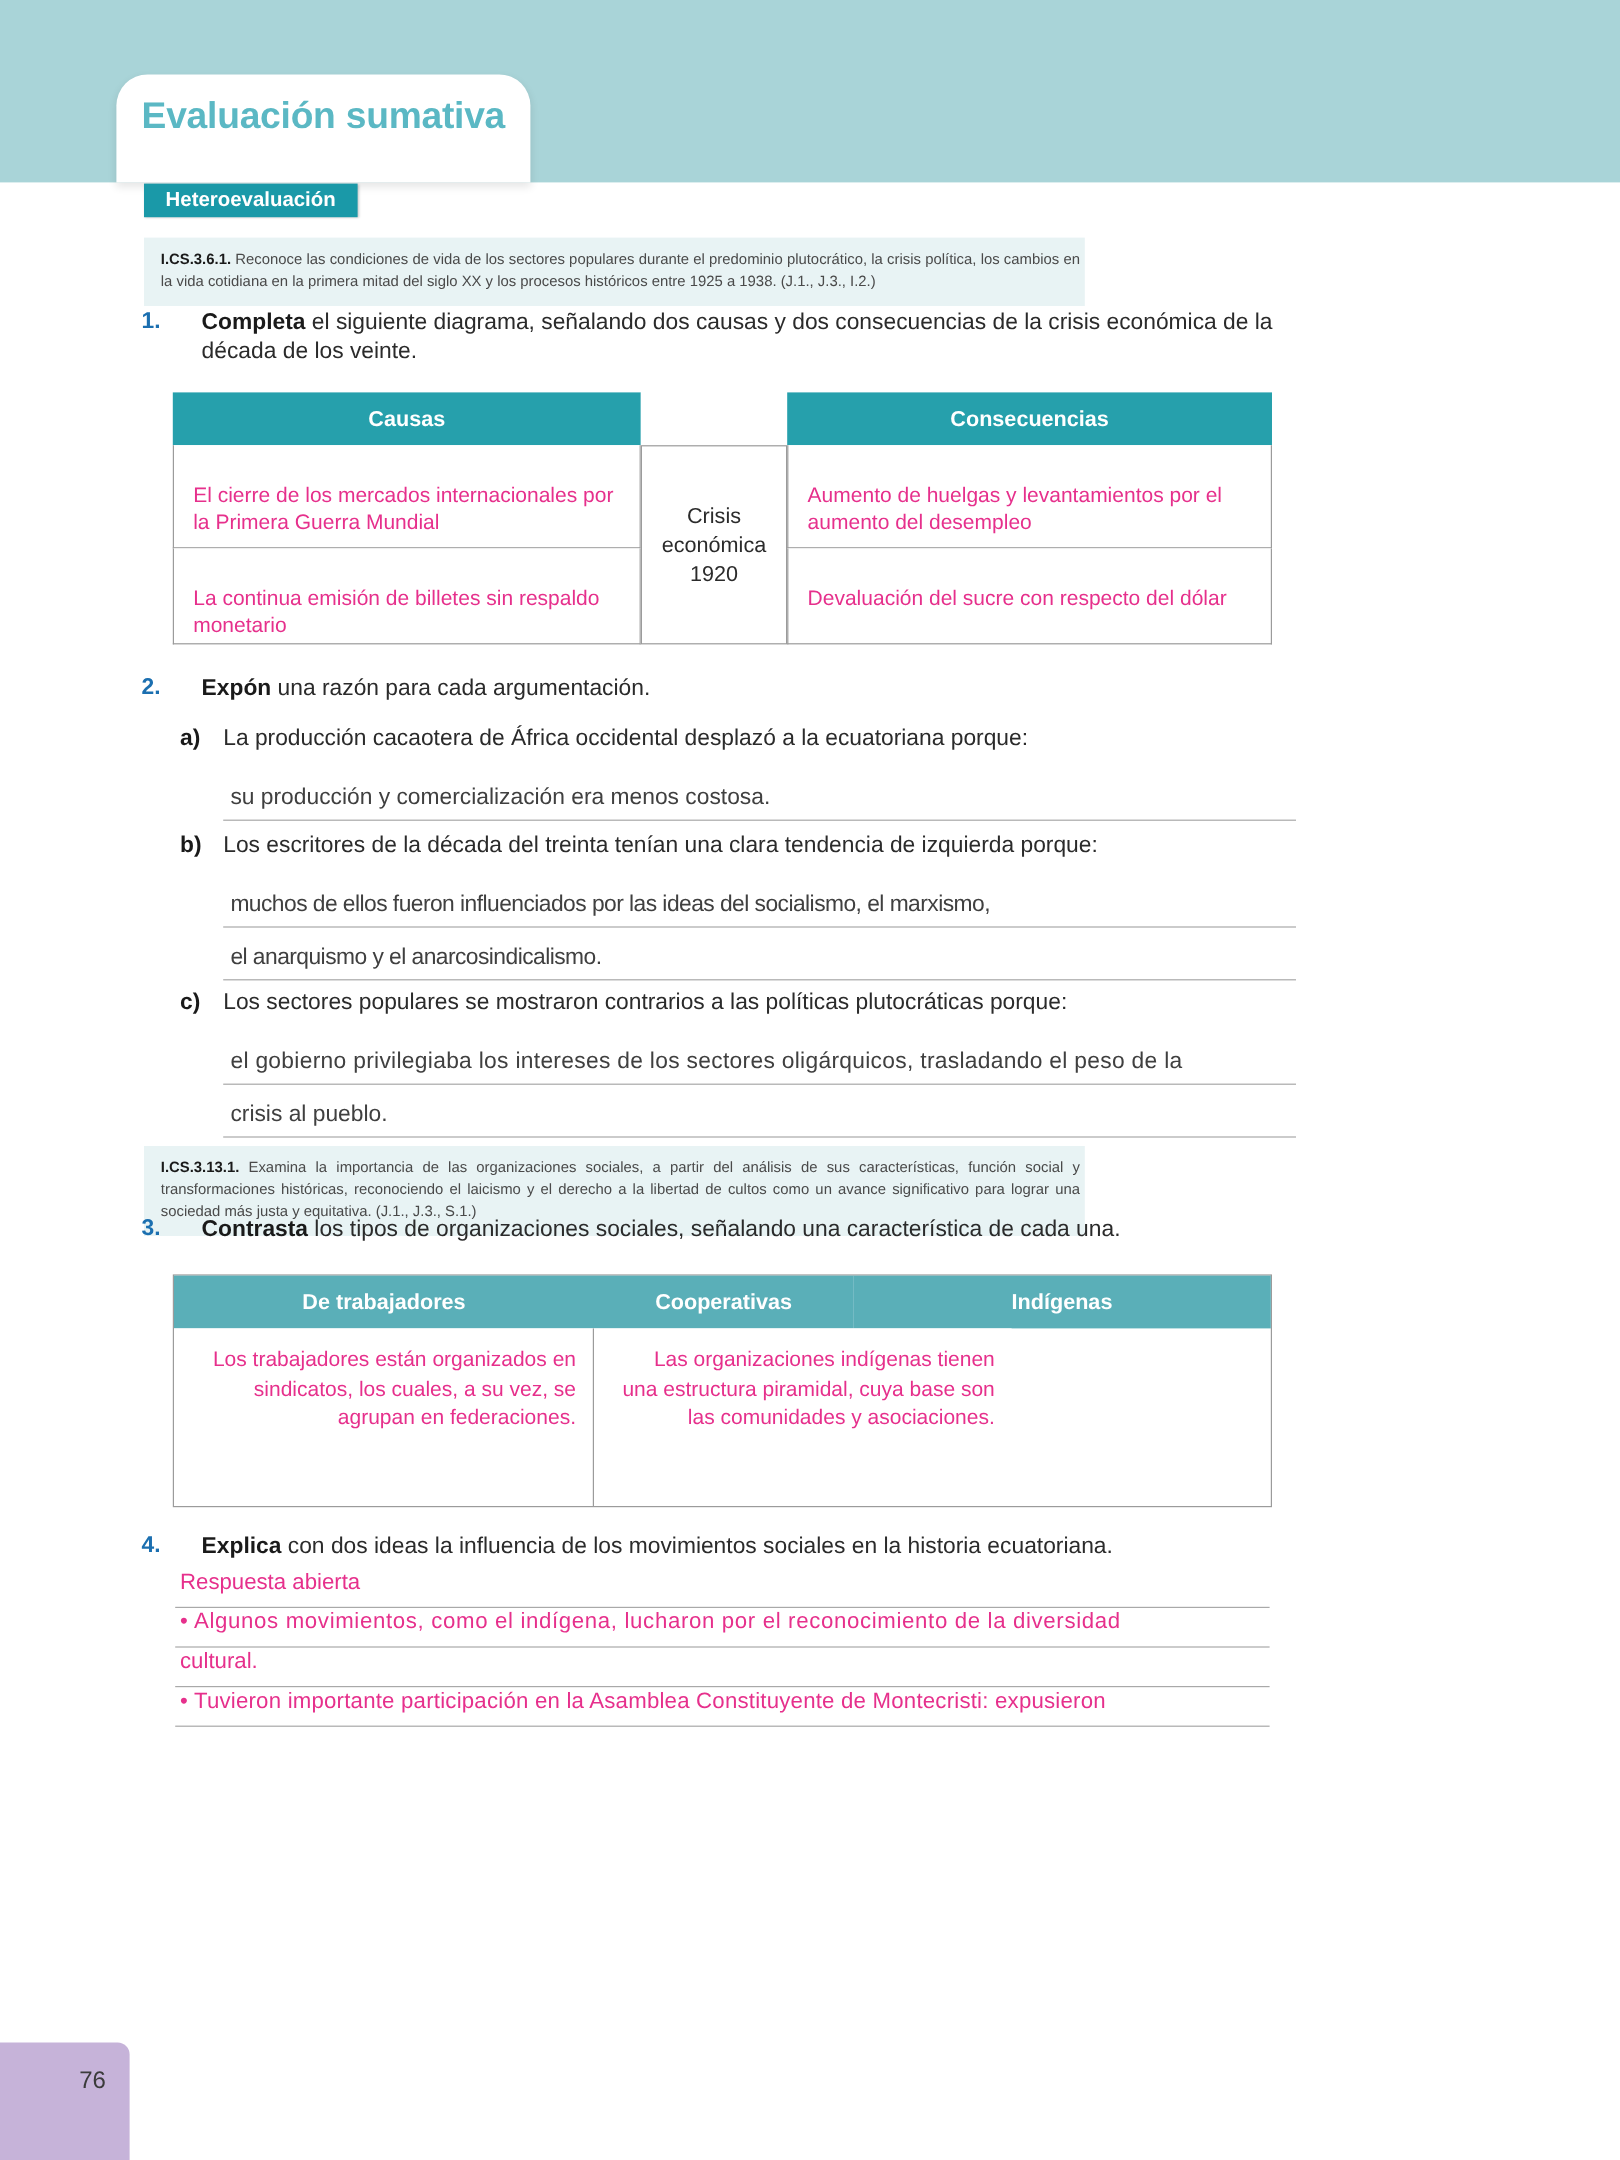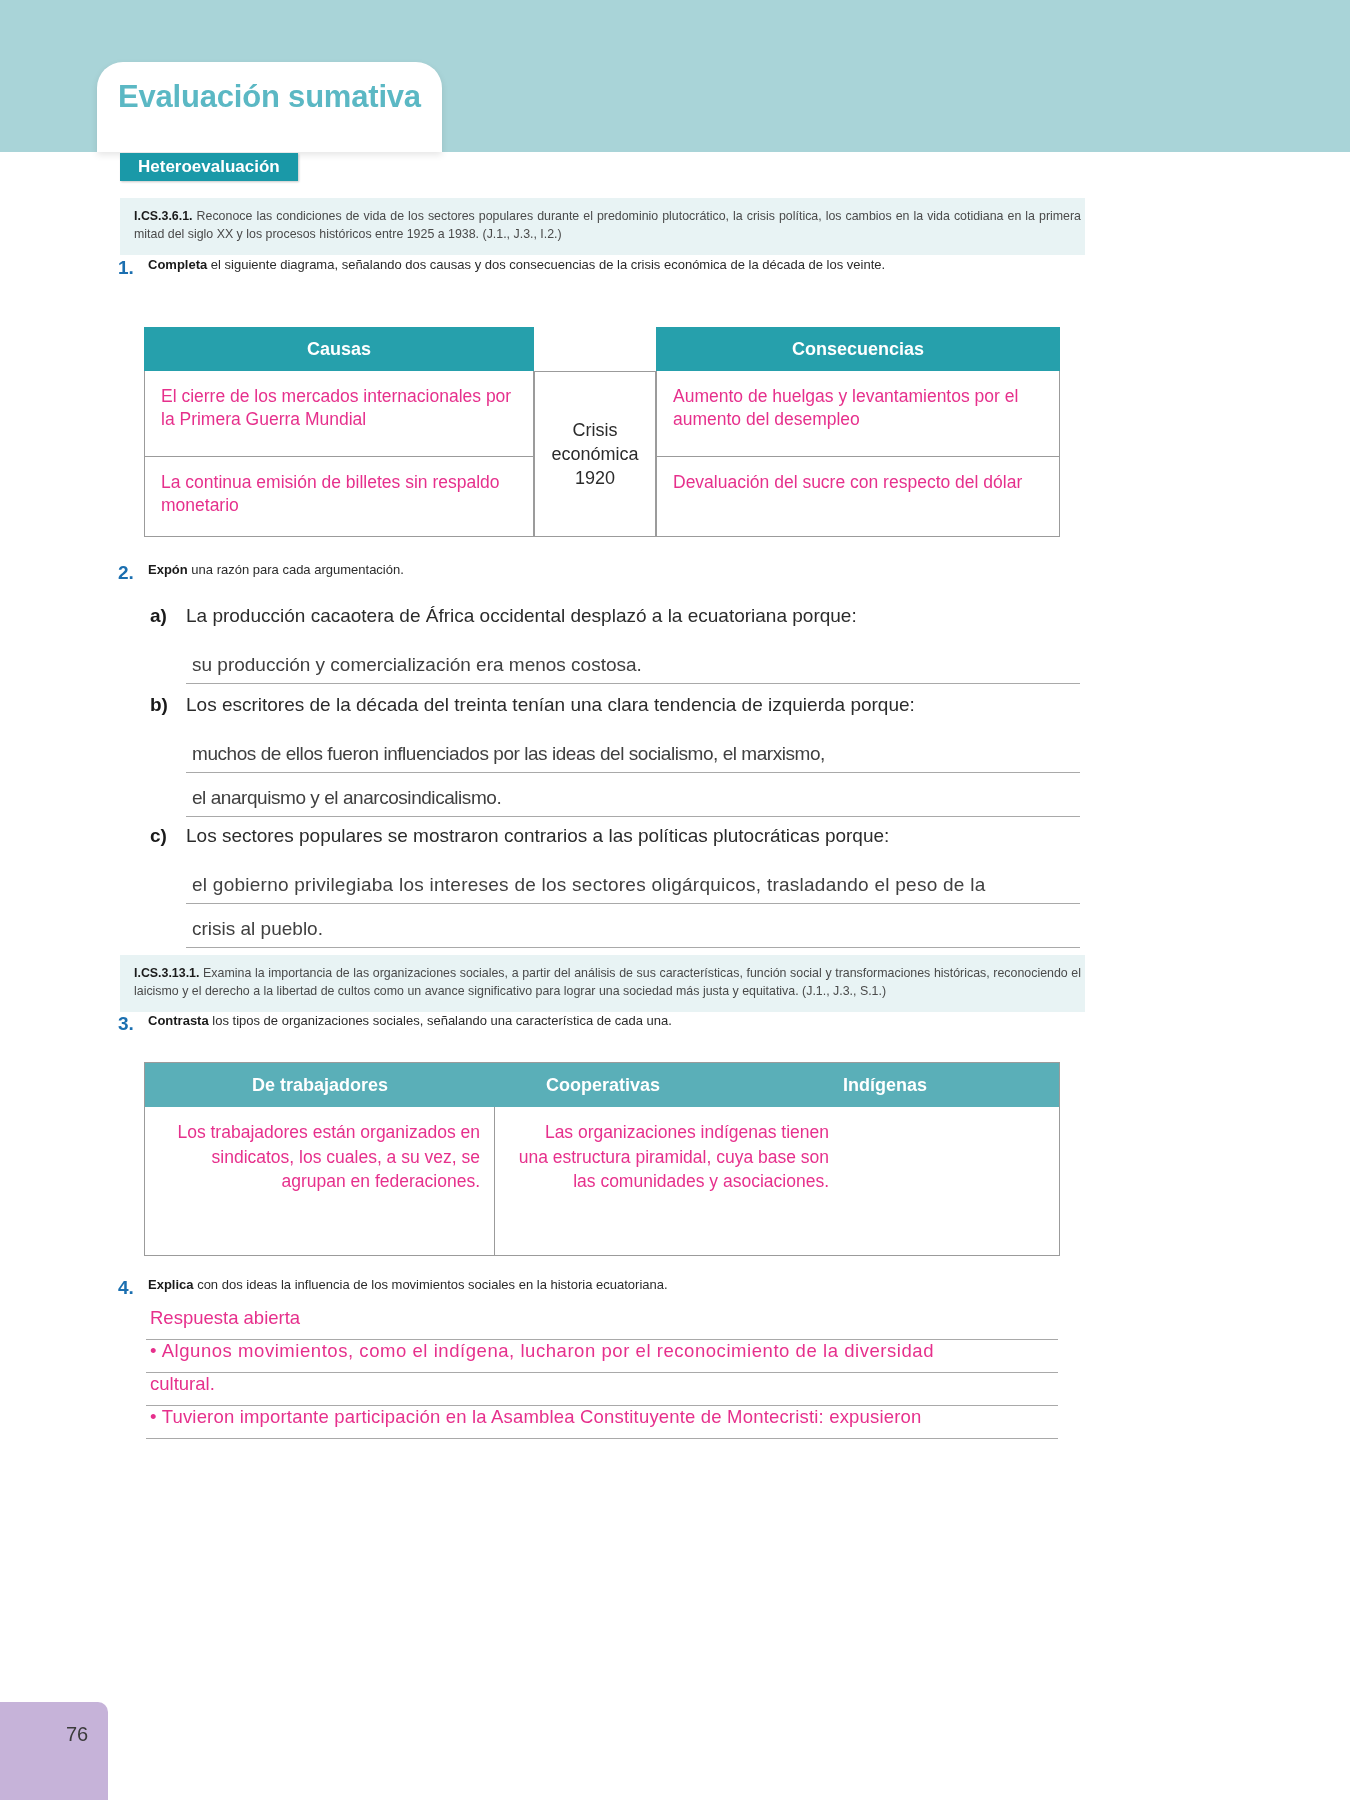--- a/index.html
+++ b/index.html
@@ -51,38 +51,38 @@
     height: 28px; padding: 0 18px;
     background: #1a99a8;
     display: flex; align-items: center;
     color: #ffffff; font-size: 17px; font-weight: bold;
     box-shadow: 1px 1px 2px rgba(0,0,0,0.22);
   }
 
   
   .descriptor {
     position: absolute; left: 120px;
-    width: 965px;
+    width: 784px;
     background: #e8f3f4;
     padding: 10px 4px 11px 14px;
     font-size: 12.4px; line-height: 1.45;
     color: #4a4a4a;
     text-align: justify;
   }
   .descriptor b { color: #1a1a1a; }
   #descriptor-1 { top: 198px; }
   #descriptor-2 { top: 955px; }
 
   
   .q { position: absolute; display: flex; }
   .q-num {
     color: #1b6fb0; font-weight: bold; font-size: 19px;
     width: 30px; flex: none;
   }
-  .q-text { font-size: 13px; color: #2b2b2b; line-height: 1.28; }
+  .q-text { font-size: 19px; color: #2b2b2b; line-height: 1.28; margin-left: 20px; }
   .q-text b { font-weight: bold; color: #1a1a1a; }
 
   #q1 { left: 118px; top: 257px; width: 960px; }
   #q2 { left: 118px; top: 562px; width: 960px; }
   #q3 { left: 118px; top: 1013px; width: 960px; }
   #q4 { left: 118px; top: 1277px; width: 960px; }
 
   
   .diagram {
     position: absolute; left: 144px; top: 327px;
@@ -94,21 +94,21 @@
     font-weight: bold; font-size: 18px;
     height: 44px; display: flex; align-items: center; justify-content: center;
   }
   .dg-causes-col { width: 390px; }
   .dg-center-col { width: 122px; text-align: right; }
   .dg-cons-col { width: 404px; }
 
   .dg-center-head { background: #ffffff; }
   .dg-cell {
     font-size: 17.5px; color: #e6308c; line-height: 1.32;
-    padding: 14px 14px 14px 16px;
+    padding: 30px 14px 14px 16px;
     background: #fff;
   }
   .dg-cell-tall { height: 86px; }
   .dg-cell-short { height: 80px; }
   .dg-center-cell {
     display: flex; flex-direction: column;
     align-items: center; justify-content: center;
     font-size: 18px; color: #2b2b2b; line-height: 1.35;
     background: #fff;
   }

